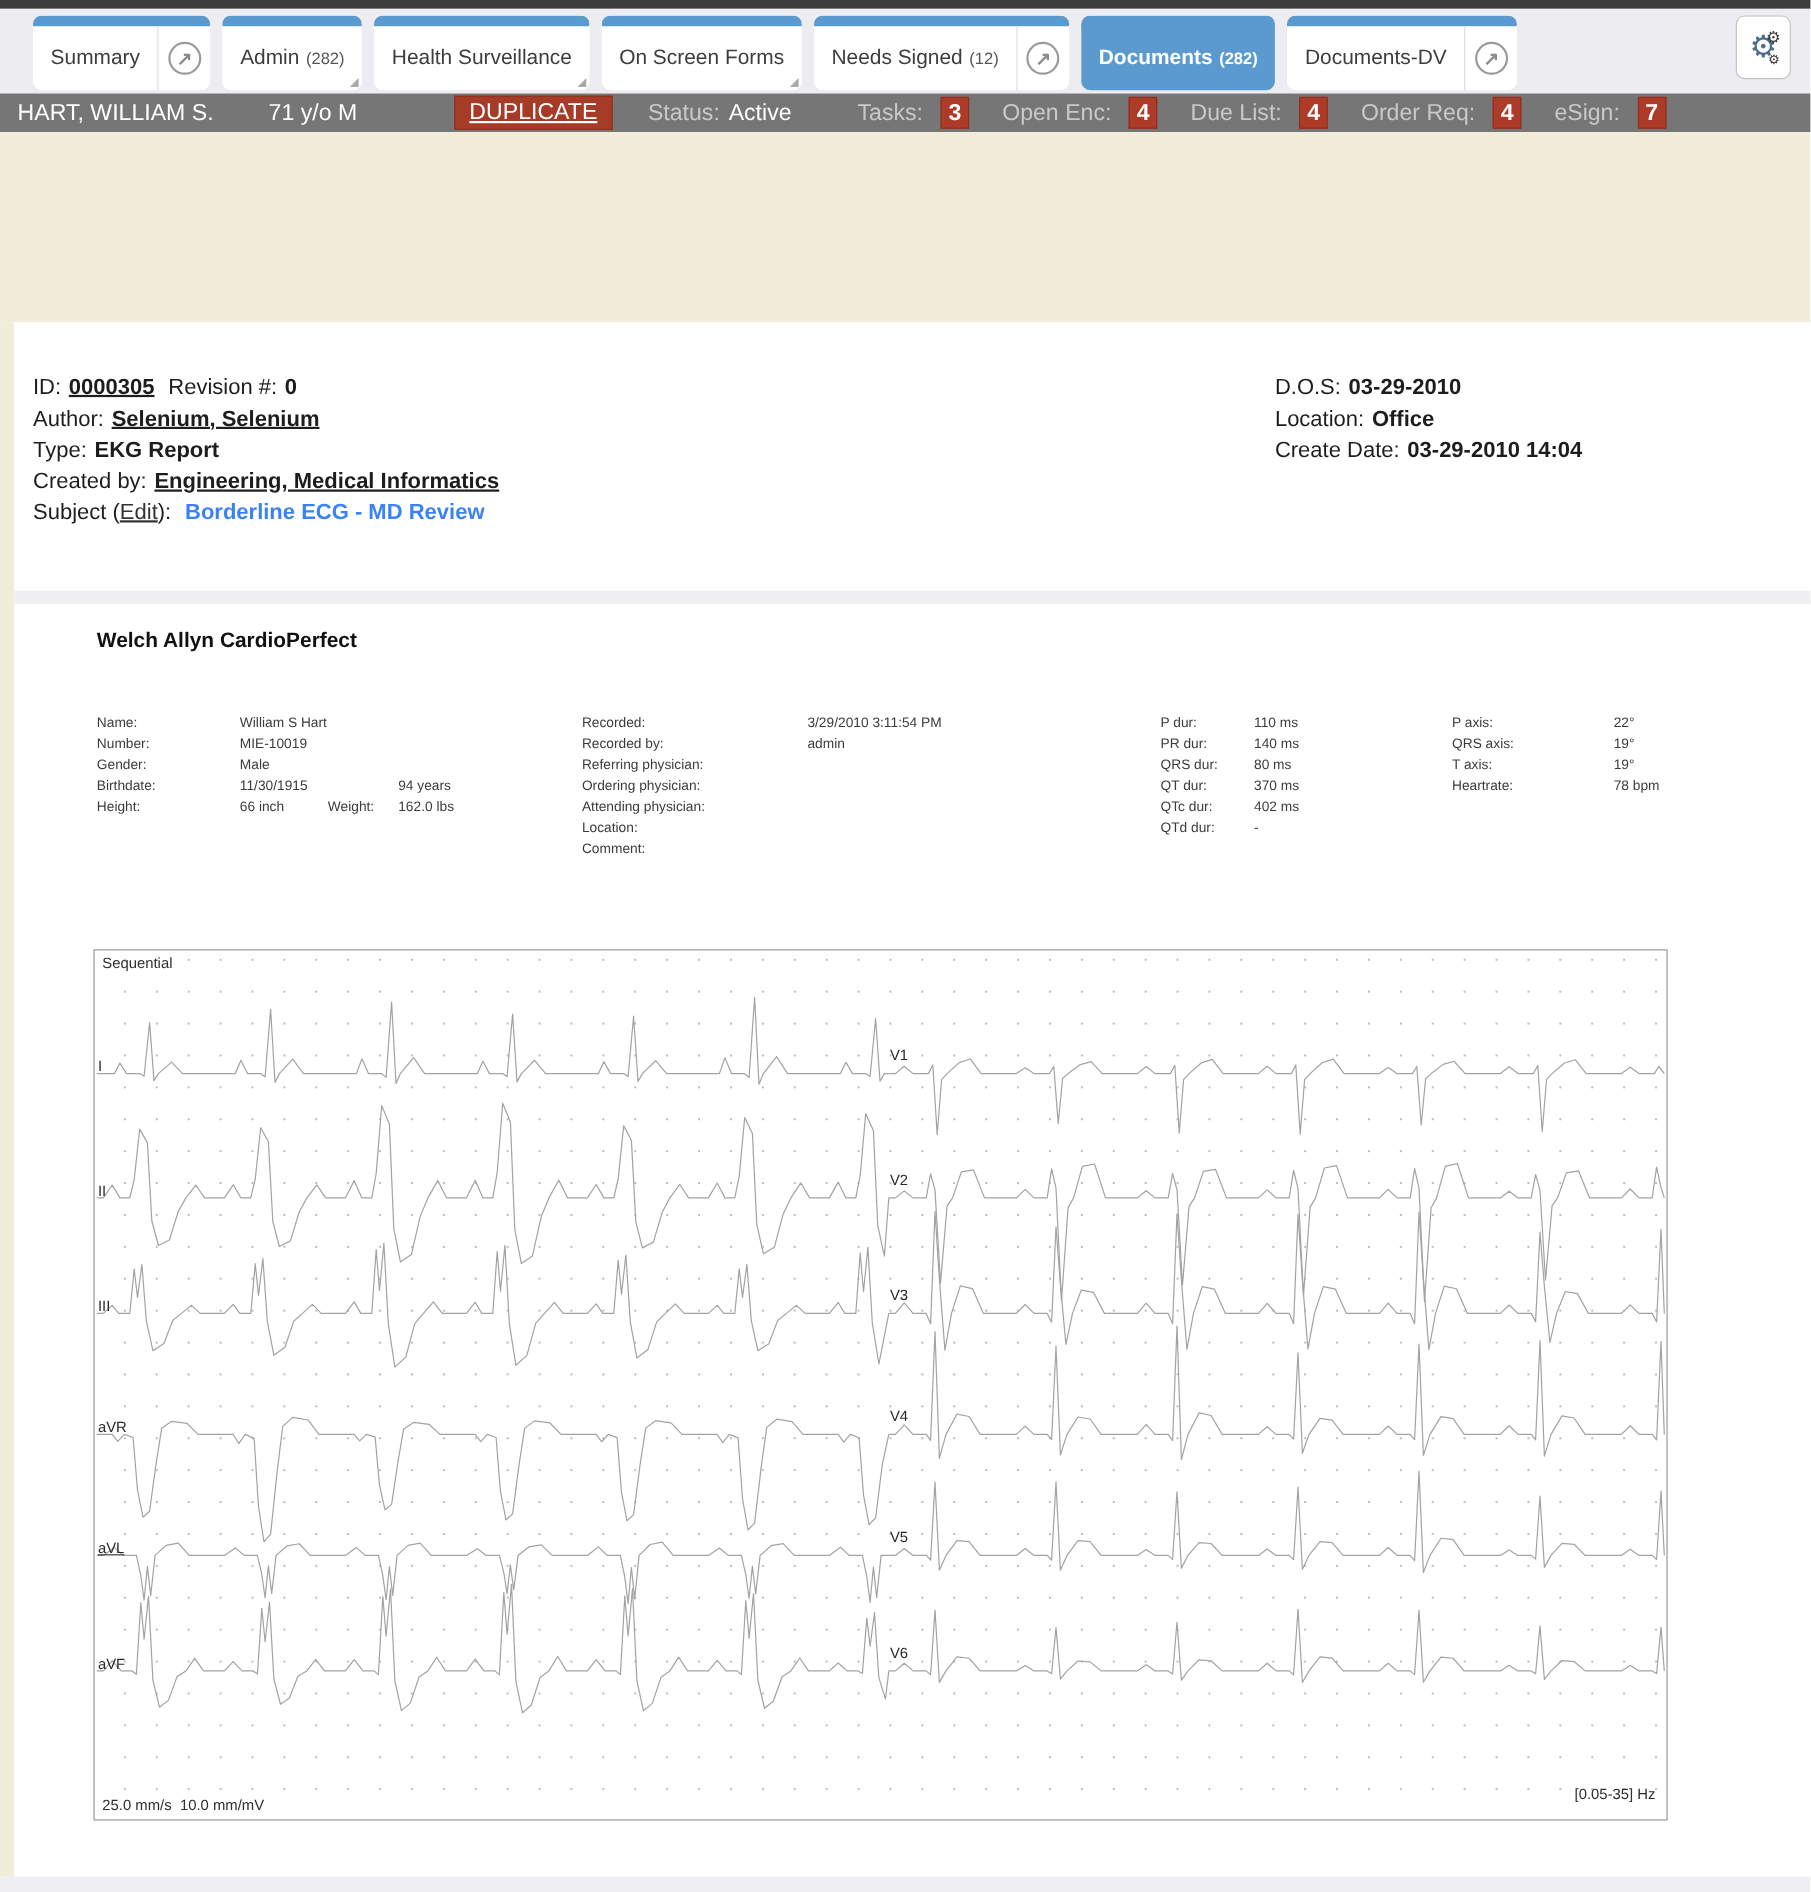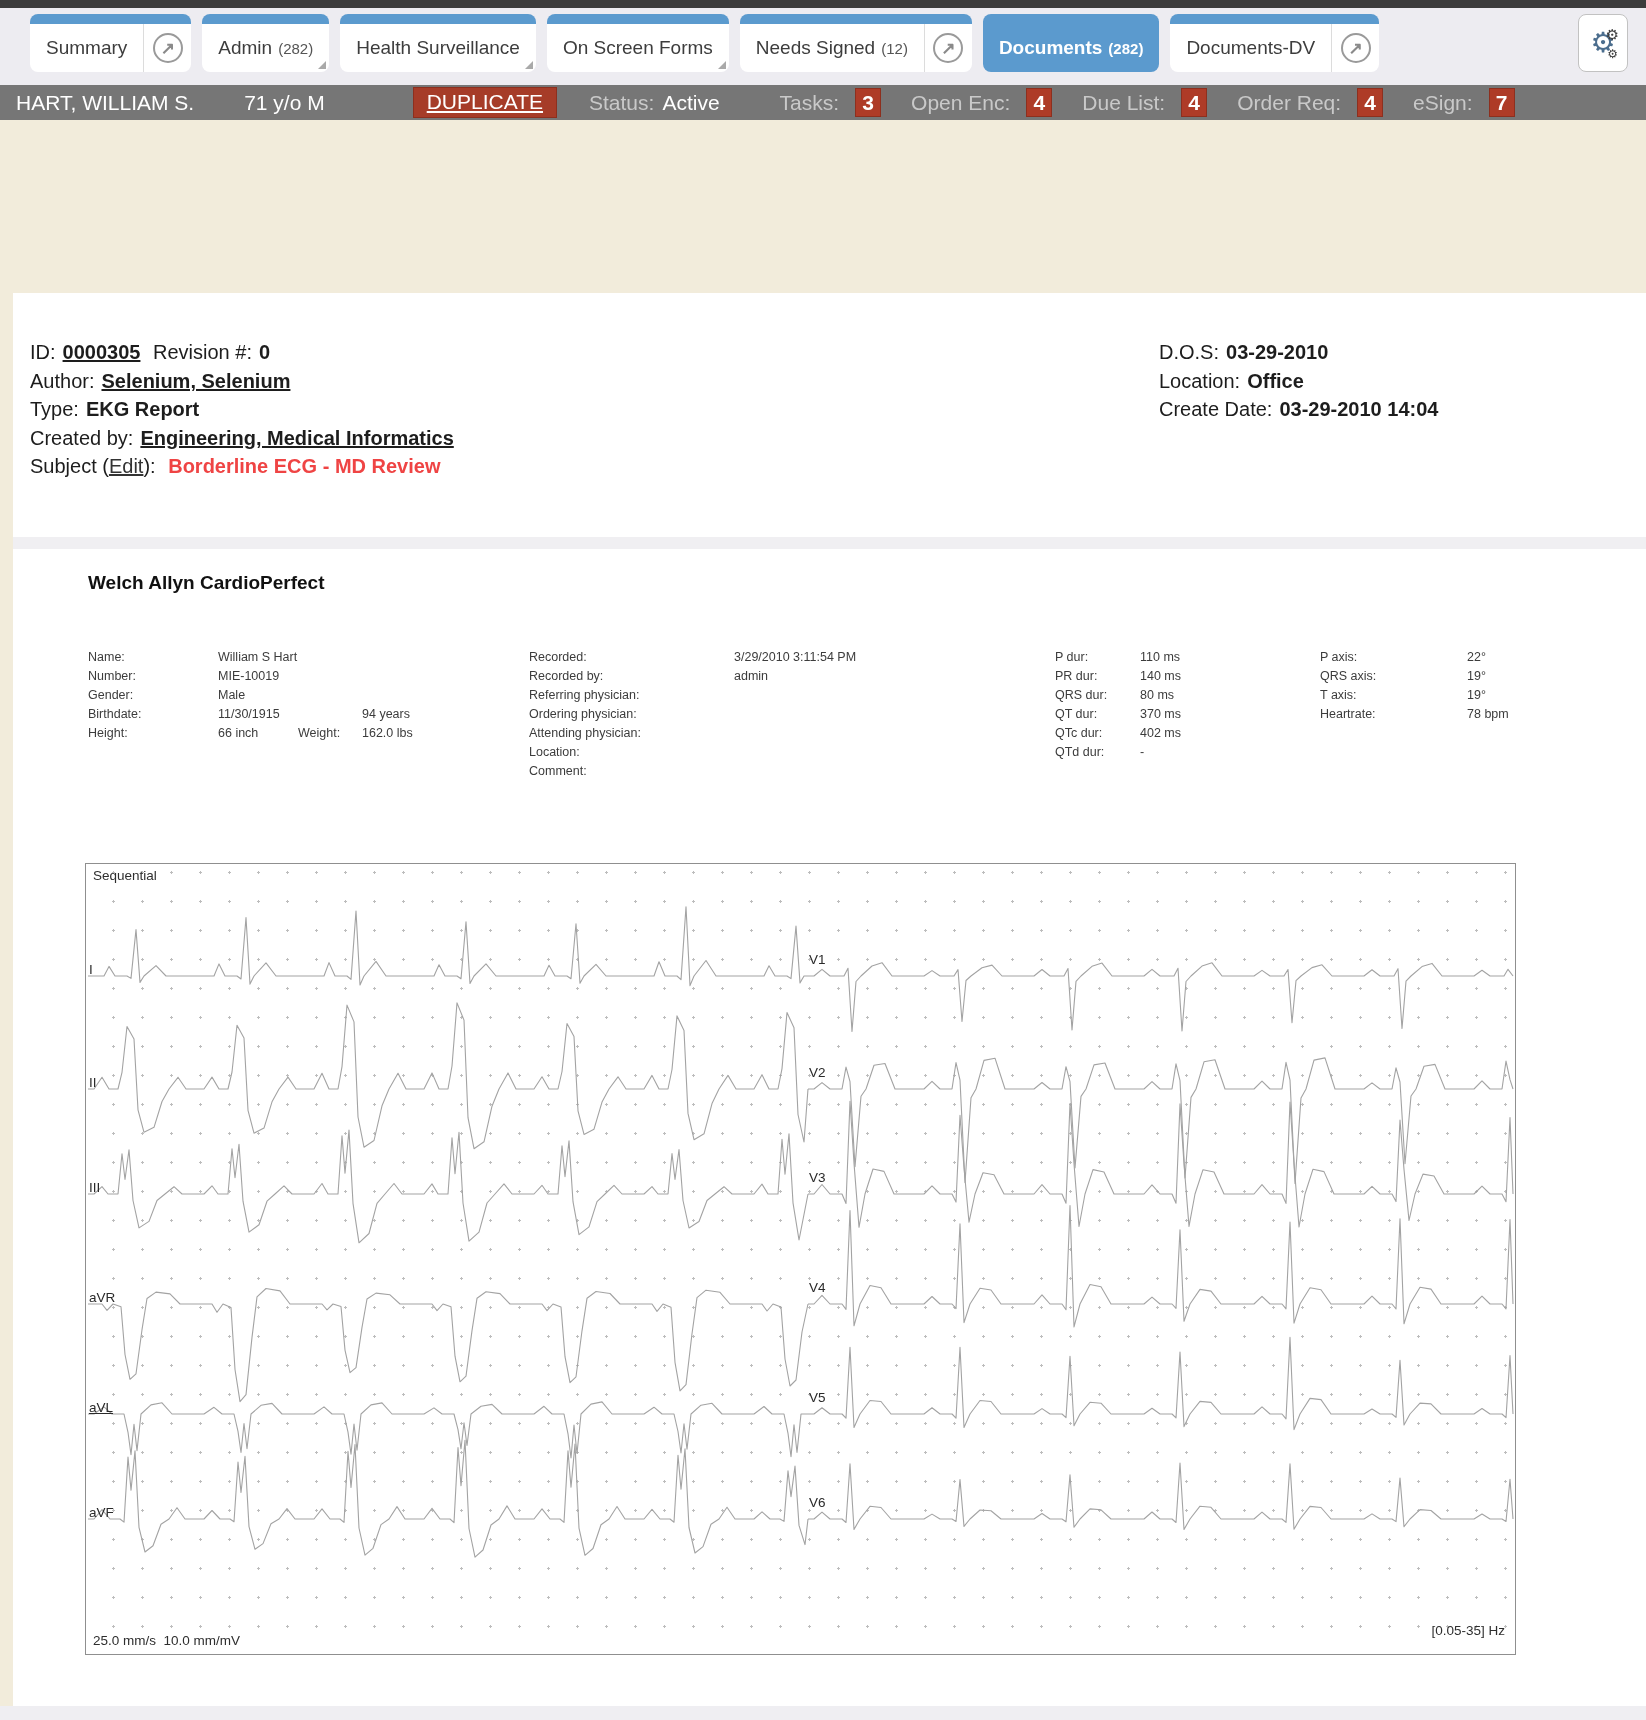--- a/index.html
+++ b/index.html
@@ -5,21 +5,21 @@
   * { margin:0; padding:0; box-sizing:border-box; }
   html,body { width:1646px; height:1720px; overflow:hidden; background:#fff;
     font-family:"Liberation Sans", sans-serif; }
   #stage { position:relative; width:1646px; height:1720px; background:#fff; }
 
   
   .topstrip { position:absolute; left:0; top:0; width:1646px; height:8px; background:#3c3c3c; }
   .tabbar { position:absolute; left:0; top:8px; width:1646px; height:77px; background:#edecf1;
     display:flex; align-items:flex-start; padding:6px 18px 0 30px; }
   .tab { position:relative; display:flex; align-items:stretch; background:#fff;
-    border-radius:8px; margin-right:11px; height:58px; border-top:10px solid #5b9ace;
+    border-radius:8px; margin-right:11px; height:68px; border-top:10px solid #5b9ace;
     color:#3d3d3d; font-size:19px; cursor:pointer; }
   .tab .lab { display:flex; align-items:center; padding:0 16px; white-space:nowrap; }
   .tab .cnt { font-size:15px; color:#555; margin-left:6px; }
   .tab.active { background:#5b9ace; color:#fff; font-weight:bold; }
   .tab.active .cnt { color:#fff; font-weight:bold; }
   .tab .iconsec { display:flex; align-items:center; justify-content:center; width:48px;
     border-left:1px solid #dcdcdc; }
   .extlink { width:30px; height:30px; border-radius:50%; border:2px solid #9a9a9a;
     color:#8a8a8a; display:flex; align-items:center; justify-content:center;
     font-size:17px; font-weight:bold; }
@@ -54,21 +54,21 @@
   .sep { position:absolute; left:0; top:244px; width:1633px; height:12px; background:#f0eff2; }
   .botstrip { position:absolute; left:0; top:1706px; width:1646px; height:14px; background:#efeef2; }
 
   
   .doc-title { position:absolute; left:17px; top:7px; font-size:22px; color:#1d1d1d; }
   .meta-left { position:absolute; left:17px; top:45px; font-size:20px; color:#1d1d1d; line-height:28.5px; }
   .meta-right { position:absolute; left:1146px; top:45px; font-size:20px; color:#1d1d1d; line-height:28.5px; }
   .b { font-weight:bold; }
   .lnk { font-weight:bold; text-decoration:underline; color:#1d1d1d; cursor:pointer; }
   .editlnk { text-decoration:underline; color:#333; cursor:pointer; }
-  .subjval { font-weight:bold; color:#ef4444; }
+  .subjval { font-weight:bold; color:#3b82f6; }
   .msp { margin-right:7px; }
 
   
   .vendor { position:absolute; left:75px; top:279px; font-size:19px; font-weight:bold; color:#111; }
   .infoblock { position:absolute; font-size:12.5px; color:#3c3c3c; }
   .inforow { height:19px; white-space:nowrap; }
   .inforow span { display:inline-block; vertical-align:top; }
   .blk1 .lbl { width:130px; } .blk1 .val { width:80px; } .blk1 .xlbl { width:64px; }
   .blk2 .lbl { width:205px; }
   .blk3 .lbl { width:85px; }

